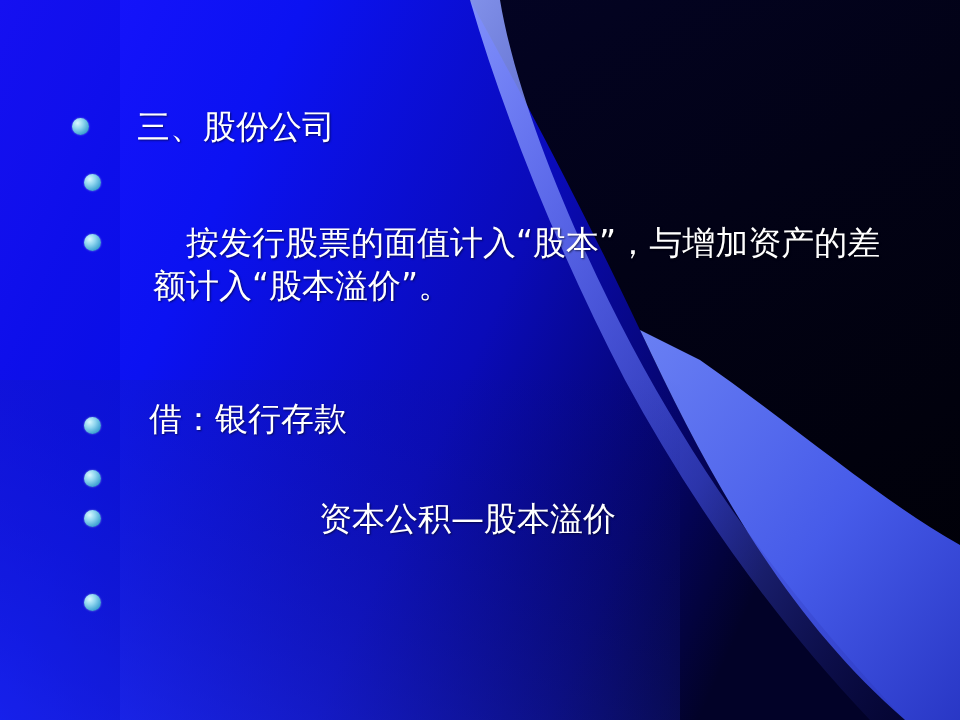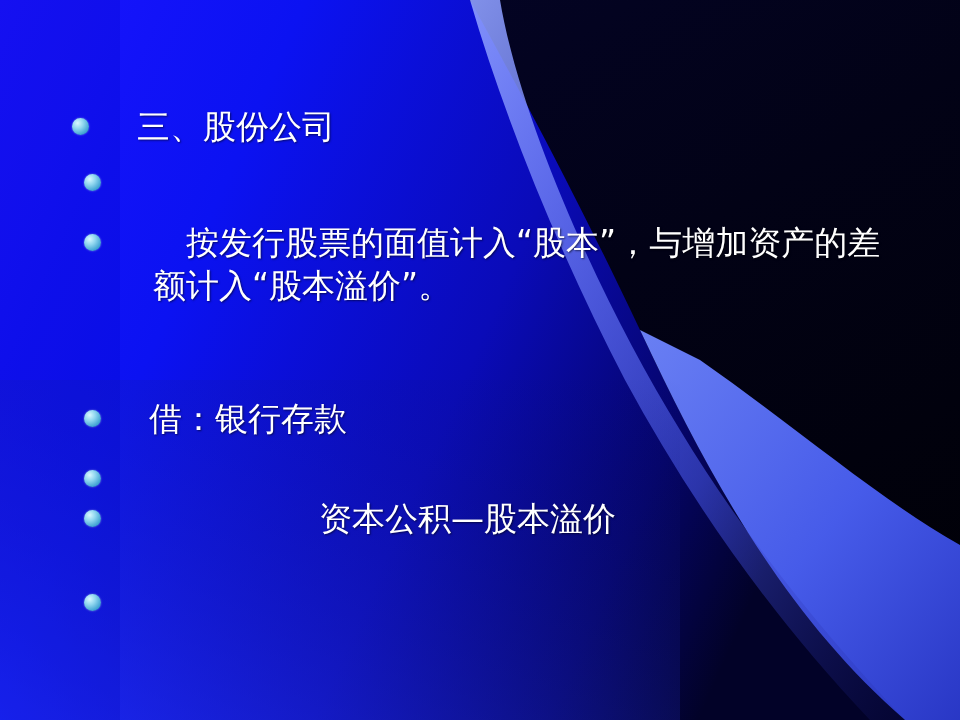--- a/index.html
+++ b/index.html
@@ -118,21 +118,21 @@
 
     <div class="bullet-row" style="left:84px; top:162px; width:820px;">
       <span class="bullet-dot" style="margin-top:12px; margin-right:72px;"></span>
     </div>
 
     <div class="bullet-row" style="left:84px; top:222px; width:836px;">
       <span class="bullet-dot" style="margin-top:12px; margin-right:52px;"></span>
       <span class="bullet-text" style="display:block; width:730px; text-indent:0;">　按发行股票的面值计入“股本”，与增加资产的差额计入“股本溢价”。</span>
     </div>
 
-    <div class="bullet-row" style="left:84px; top:398px; width:820px;">
+    <div class="bullet-row" style="left:84px; top:398px; width:820px;align-items:center;">
       <span class="bullet-dot" style="margin-top:12px; margin-right:48px;"></span>
       <span class="bullet-text">借：银行存款</span>
     </div>
 
     <div class="bullet-row" style="left:84px; top:458px; width:820px;">
       <span class="bullet-dot" style="margin-top:12px; margin-right:132px;"></span>
     </div>
 
     <div class="bullet-row" style="left:84px; top:498px; width:820px;">
       <span class="bullet-dot" style="margin-top:12px; margin-right:218px;"></span>

